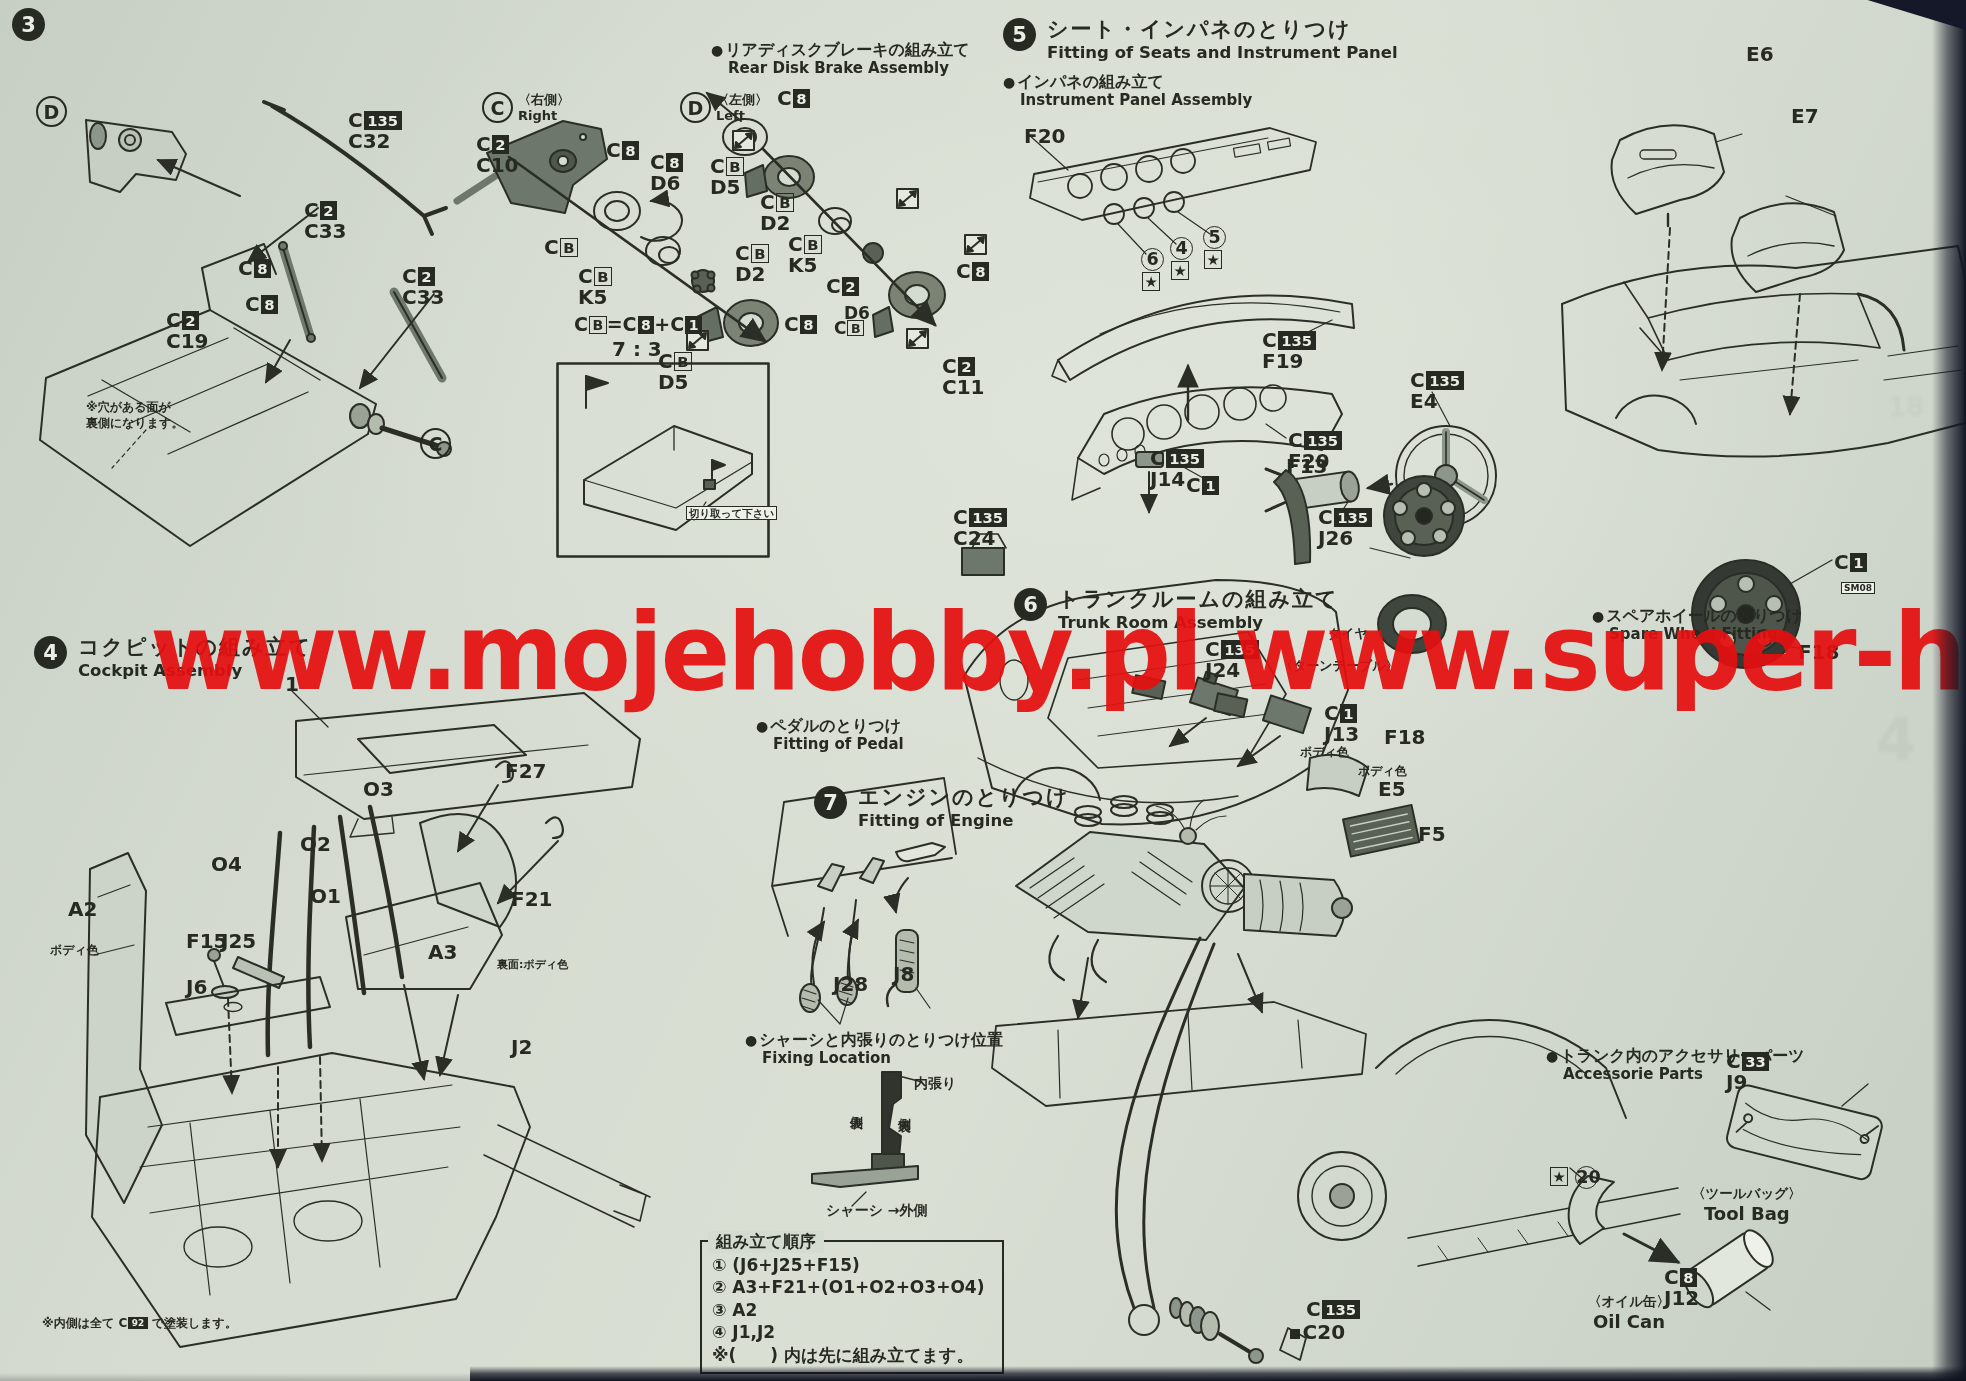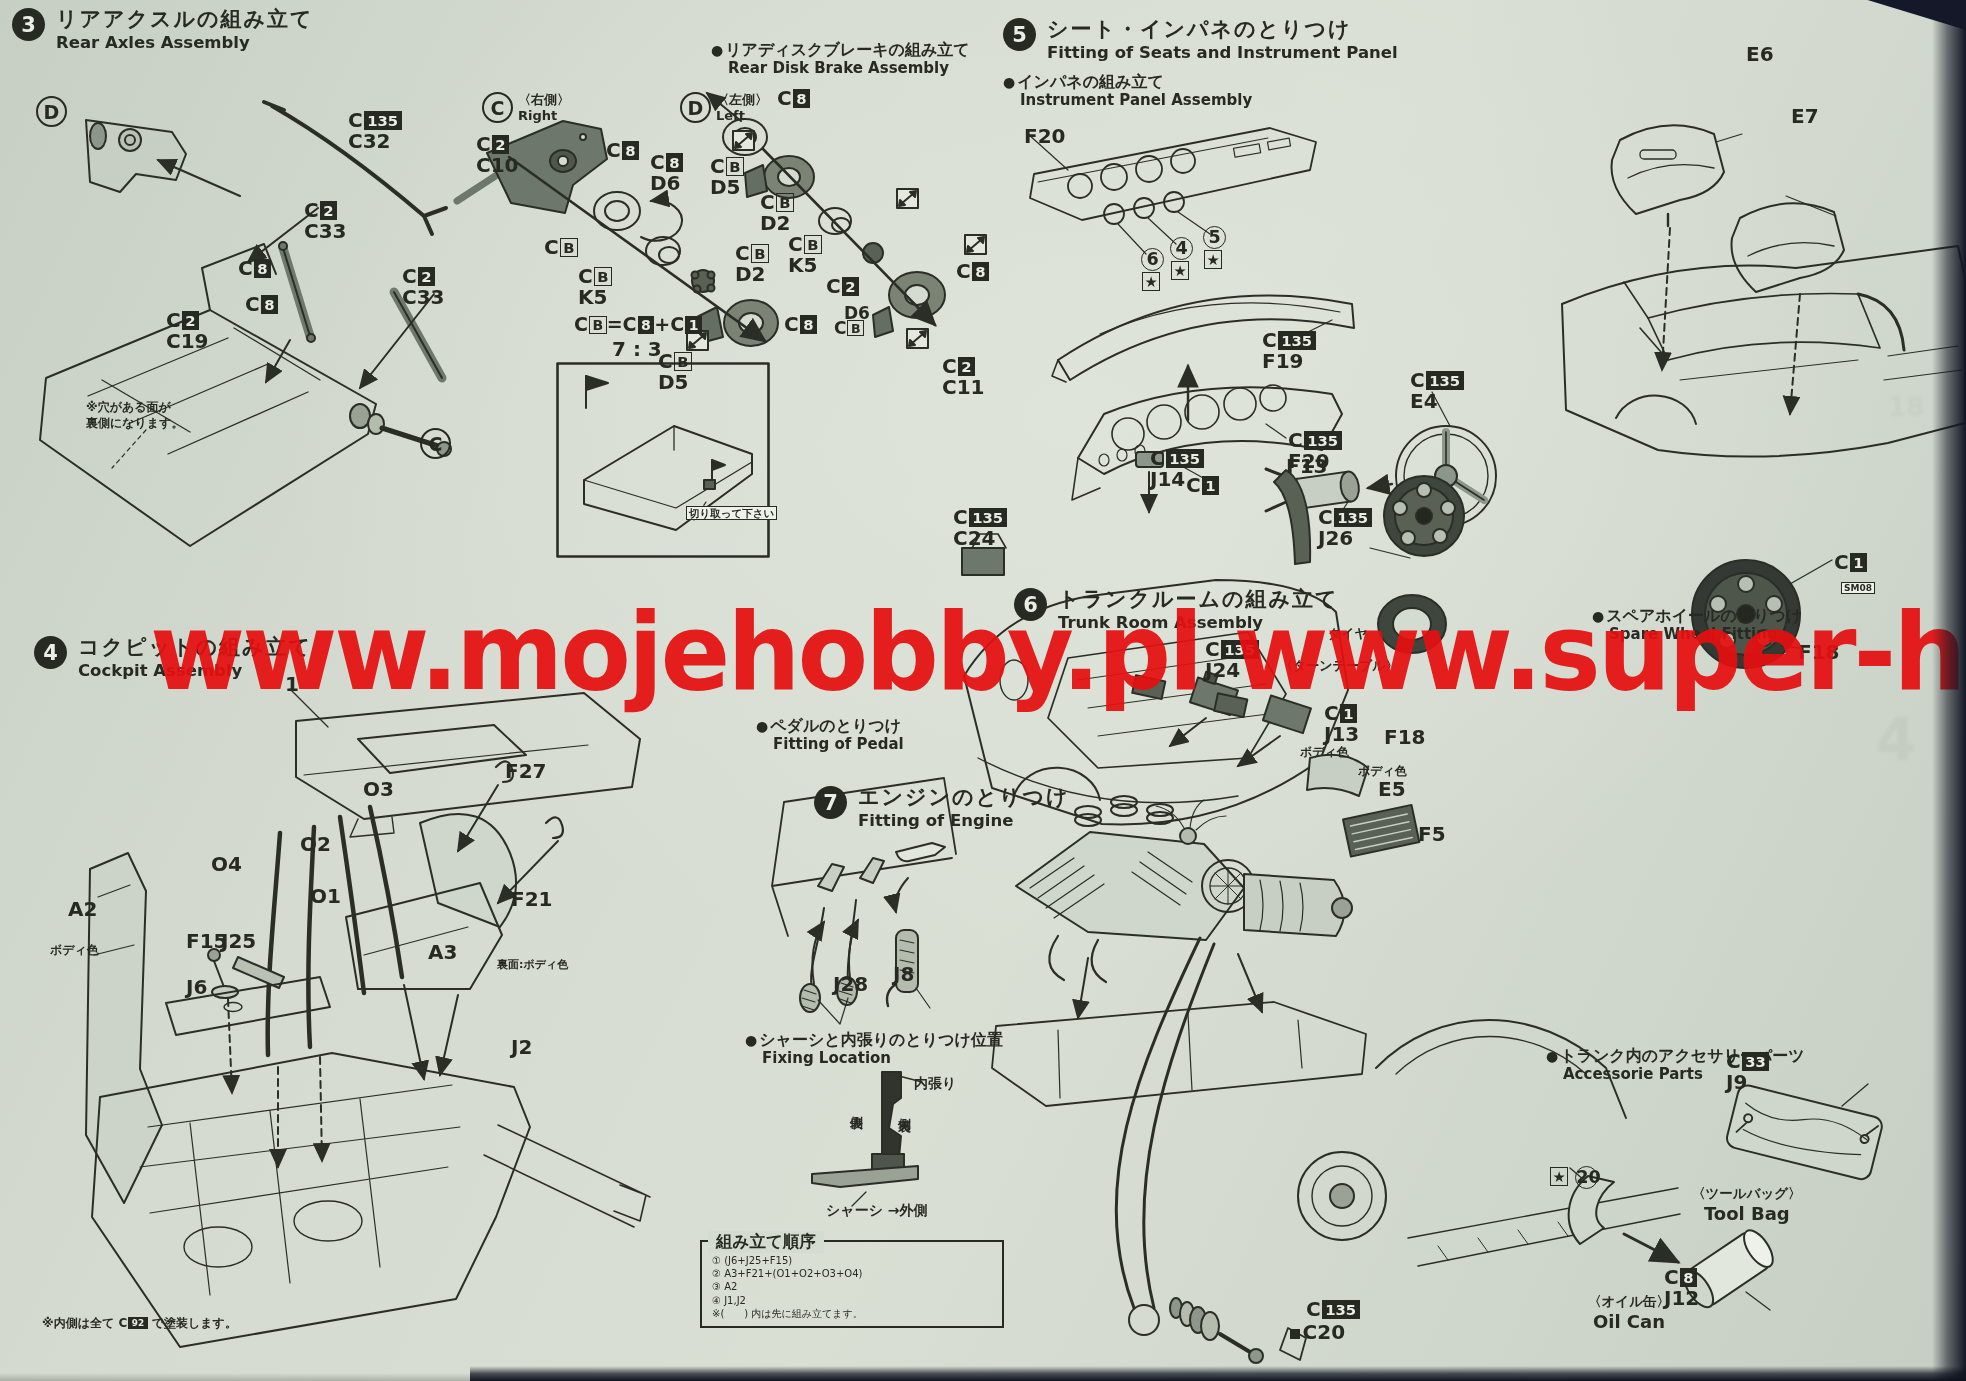--- a/index.html
+++ b/index.html
@@ -34,21 +34,21 @@
   .note.v{writing-mode:vertical-rl;}
   .note.boxed{border:1.5px solid var(--ink);background:#eef1ea;padding:0 2px;line-height:1.15;}
   .caption{position:absolute;text-align:center;font-weight:bold;z-index:4;line-height:1.35;}
   .caption .jp{font-size:13.5px;text-align:right;} .caption .en{font-size:18px;}
   .marker{position:absolute;display:flex;gap:5px;z-index:4;}
   .mletter{width:27px;height:27px;border:2.4px solid var(--ink);border-radius:50%;font-weight:bold;font-size:19px;
     display:flex;align-items:center;justify-content:center;}
   .mside{font-size:13px;font-weight:bold;line-height:1.2;}
   #orderbox{position:absolute;border:2px solid var(--ink);z-index:4;padding:12px 10px 6px 10px;}
   #orderbox .t{position:absolute;top:-11px;left:6px;background:var(--paper);padding:0 8px;font-size:16.5px;font-weight:bold;}
-  #orderbox .ln{font-size:10px;font-weight:normal;line-height:1.32;}
+  #orderbox .ln{font-size:17px;font-weight:bold;line-height:1.32;}
   #watermark{position:absolute;left:150px;top:592px;font-size:103px;font-weight:bold;letter-spacing:-3px;
     color:#e51010;opacity:0.93;white-space:nowrap;z-index:6;transform:scaleY(1.04);}
   .ghost{position:absolute;color:#8f998c;z-index:1;font-weight:bold;filter:blur(1.5px);}
   
   #edge-right{position:absolute;top:0;right:0;width:34px;height:100%;z-index:8;
     background:linear-gradient(to right, rgba(18,22,36,0) 0%, rgba(18,22,36,.55) 45%, #131726 100%);}
   #edge-bottom{position:absolute;left:470px;right:0;bottom:0;height:15px;z-index:8;
     background:linear-gradient(to bottom, rgba(14,18,30,0) 0%, rgba(14,18,30,.7) 50%, #0e121e 100%);}
   #edge-corner{position:absolute;top:0;right:0;width:120px;height:30px;background:#141828;z-index:8;
     clip-path:polygon(18% 0,100% 0,100% 100%);}
@@ -480,24 +480,20 @@
         <ellipse cx="232" cy="197" rx="10" ry="21" fill="#eef1ea"></ellipse>
       </g>
       <line x1="214" y1="220" x2="238" y2="238" stroke-width="1.3"></line>
       <line x1="52" y1="108" x2="38" y2="96" stroke-width="1.3"></line>
     </g>
   </svg>
 
   <div id="steps-layer" class="lyr-txt">
       <div class="step" style="left: 12px; top: 8px;">
         <div class="stepnum">3</div>
-        <div>
-          <div class="jp">リアアクスルの組み立て</div>
-          <div class="en">Rear Axles Assembly</div>
-        </div>
       </div>
       <div class="step" style="left: 34px; top: 636px;">
         <div class="stepnum">4</div>
         <div>
           <div class="jp">コクピットの組み立て</div>
           <div class="en">Cockpit Assembly</div>
         </div>
       </div>
       <div class="step" style="left: 1003px; top: 18px;">
         <div class="stepnum">5</div>

